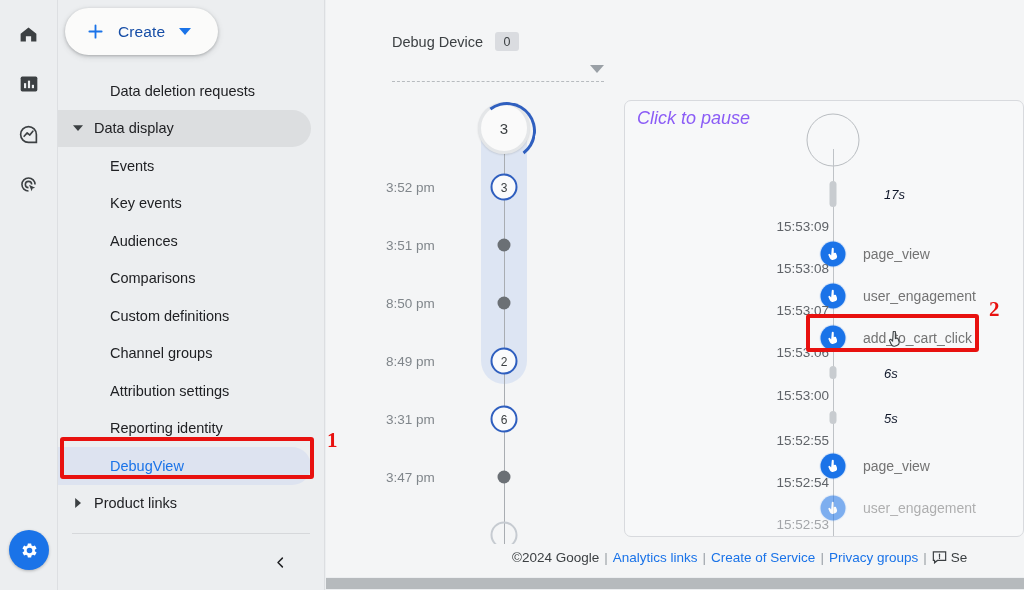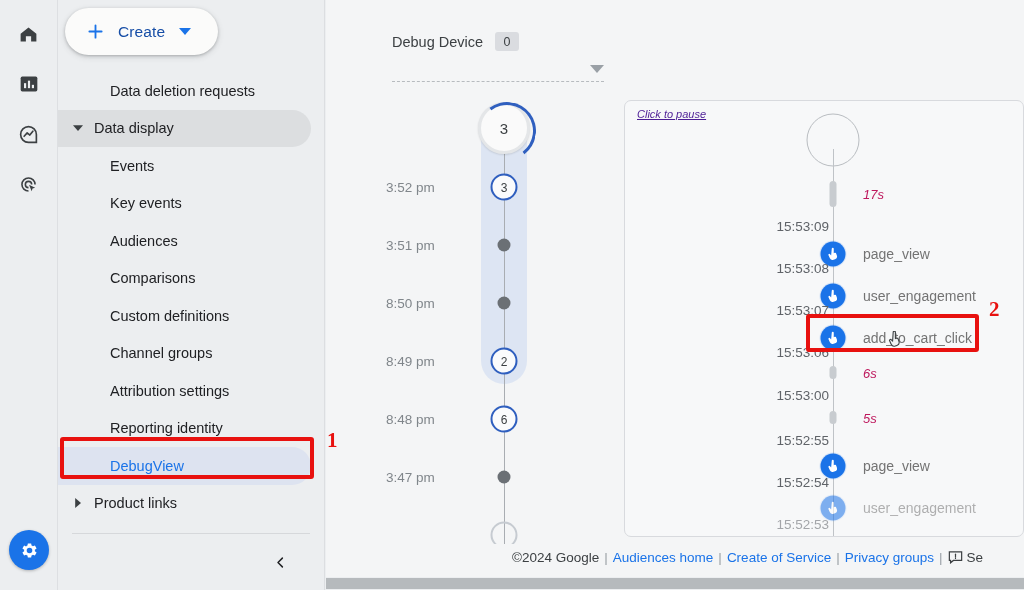--- a/index.html
+++ b/index.html
@@ -201,42 +201,42 @@
   #events-card {
     position: absolute; left: 298px; top: 100px;
     width: 400px; height: 437px;
     background: #f7f8f9;
     border: 1px solid #d8dade;
     border-radius: 7px;
     overflow: hidden;
   }
   #click-to-pause {
     position: absolute; left: 12px; top: 7px;
-    font-size: 11px; font-style: italic; color: #4c1d95; text-decoration: underline;
+    font-size: 18px; font-style: italic; color: #8b5cf6;
   }
   #events-spine {
     position: absolute; left: 208px; top: 48px;
     width: 1.2px; height: 390px; background: #bfc3c7;
   }
   #stream-top-circle {
     position: absolute; left: 208px; top: 39px;
     transform: translate(-50%,-50%);
     width: 53px; height: 53px; border-radius: 50%;
     border: 1.4px solid #b9bdc1; background: transparent;
   }
   .gap-pill {
     position: absolute; left: 208px;
     transform: translateX(-50%);
     width: 7px; border-radius: 4px;
     background: #c8ccd0;
   }
   .gap-label {
-    position: absolute; left: 238px;
+    position: absolute; left: 259px;
     transform: translateY(-50%);
-    font-size: 13px; font-style: italic; color: #be185d;
+    font-size: 13px; font-style: italic; color: #0f172a;
   }
   .ev-time {
     position: absolute; left: 112px; width: 92px;
     text-align: right;
     transform: translateY(-50%);
     font-size: 13.5px; color: #5f6368;
   }
   .ev-icon {
     position: absolute; left: 208px;
     transform: translate(-50%,-50%);
@@ -444,21 +444,21 @@
         <div class="tl-node dot" style="top:149px"></div>
 
         <div class="tl-time" style="top:207px">8:50 pm</div>
         <div class="tl-node dot" style="top:207px"></div>
 
         <div class="tl-time" style="top:265px">8:49 pm</div>
         <div class="tl-node ring" style="top:265px">
           <span>2</span>
         </div>
 
-        <div class="tl-time" style="top:323px">8:48 pm</div>
+        <div class="tl-time" style="top:323px">3:31 pm</div>
         <div class="tl-node ring" style="top:323px">
           <span>6</span>
         </div>
 
         <div class="tl-time" style="top:381px">3:47 pm</div>
         <div class="tl-node dot" style="top:381px"></div>
 
         <div class="tl-node partial" style="top:439px"></div>
       </div>
     </div>
@@ -521,21 +521,21 @@
           <path d="M10 3.5a1.6 1.6 0 0 1 3.2 0v7.1l1.4-.5a2 2 0 0 1 2.6 1.3l1.1 3.4a4.6 4.6 0 0 1-3 5.6l-2.5.8a4.8 4.8 0 0 1-5.8-2.6l-2.2-4.7a1.5 1.5 0 0 1 2.5-1.6l1.7 1.9z"></path>
         </svg>
       </div>
       <div class="ev-name faded" style="top:407px">user_engagement</div>
     </div>
   </div>
 
   <div id="footer">
     <span>©2024 Google</span>
     <span class="sep">|</span>
-    <span class="flink">Audiences home</span>
+    <span class="flink">Analytics links</span>
     <span class="sep">|</span>
     <span class="flink">Create of Service</span>
     <span class="sep">|</span>
     <span class="flink">Privacy groups</span>
     <span class="sep">|</span>
     <span id="feedback-icon">
       <svg width="15" height="13" viewBox="0 0 20 17" fill="none" stroke="currentColor" stroke-width="1.6">
         <path d="M1.8 1h16.4v11.4H7.2L3.4 15.6v-3.2H1.8z"></path>
         <line x1="10" y1="4" x2="10" y2="8" stroke-linecap="round"></line>
         <line x1="10" y1="9.6" x2="10" y2="9.7" stroke-linecap="round"></line>

